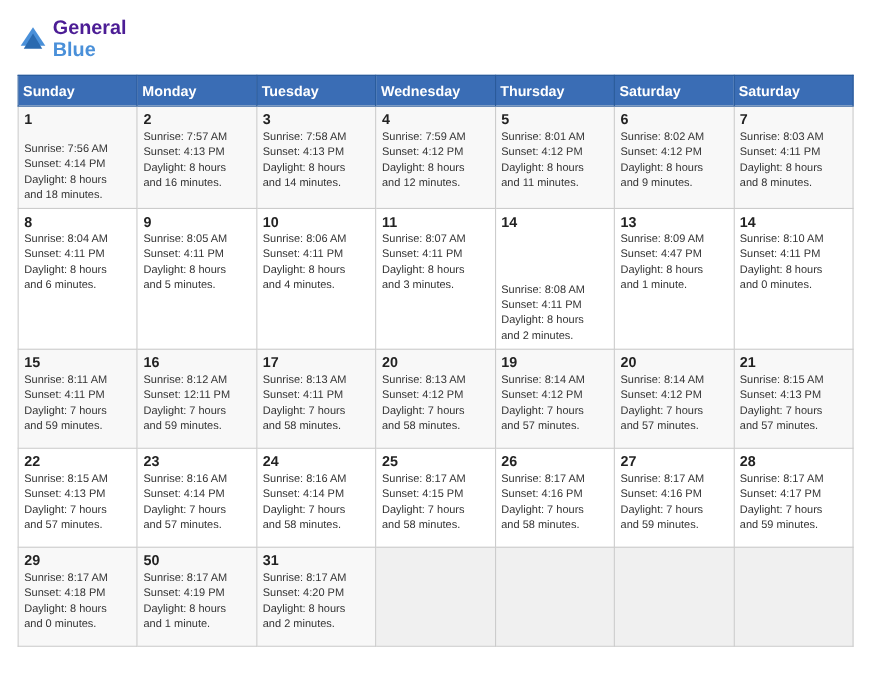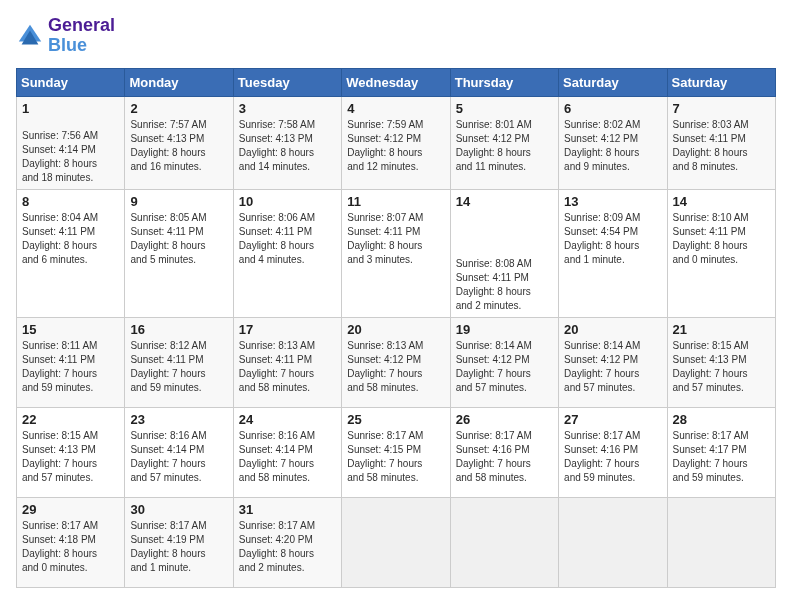--- a/index.html
+++ b/index.html
@@ -199,21 +199,21 @@
         <td>
           <span class="day-num">14</span>
           <div class="day-detail" style="white-space: pre-line; margin-top: 48px;">Sunrise: 8:08 AM
 Sunset: 4:11 PM
 Daylight: 8 hours
 and 2 minutes.</div>
         </td>
         <td>
           <span class="day-num">13</span>
           <div class="day-detail" style="white-space: pre-line;">Sunrise: 8:09 AM
-Sunset: 4:54 PM
+Sunset: 4:47 PM
 Daylight: 8 hours
 and 1 minute.</div>
         </td>
         <td>
           <span class="day-num">14</span>
           <div class="day-detail" style="white-space: pre-line;">Sunrise: 8:10 AM
 Sunset: 4:11 PM
 Daylight: 8 hours
 and 0 minutes.</div>
         </td>
@@ -222,21 +222,21 @@
         <td>
           <span class="day-num">15</span>
           <div class="day-detail" style="white-space: pre-line;">Sunrise: 8:11 AM
 Sunset: 4:11 PM
 Daylight: 7 hours
 and 59 minutes.</div>
         </td>
         <td>
           <span class="day-num">16</span>
           <div class="day-detail" style="white-space: pre-line;">Sunrise: 8:12 AM
-Sunset: 4:11 PM
+Sunset: 12:11 PM
 Daylight: 7 hours
 and 59 minutes.</div>
         </td>
         <td>
           <span class="day-num">17</span>
           <div class="day-detail" style="white-space: pre-line;">Sunrise: 8:13 AM
 Sunset: 4:11 PM
 Daylight: 7 hours
 and 58 minutes.</div>
         </td>
@@ -322,21 +322,21 @@
       </tr>
       <tr>
         <td>
           <span class="day-num">29</span>
           <div class="day-detail" style="white-space: pre-line;">Sunrise: 8:17 AM
 Sunset: 4:18 PM
 Daylight: 8 hours
 and 0 minutes.</div>
         </td>
         <td>
-          <span class="day-num">30</span>
+          <span class="day-num">50</span>
           <div class="day-detail" style="white-space: pre-line;">Sunrise: 8:17 AM
 Sunset: 4:19 PM
 Daylight: 8 hours
 and 1 minute.</div>
         </td>
         <td>
           <span class="day-num">31</span>
           <div class="day-detail" style="white-space: pre-line;">Sunrise: 8:17 AM
 Sunset: 4:20 PM
 Daylight: 8 hours

